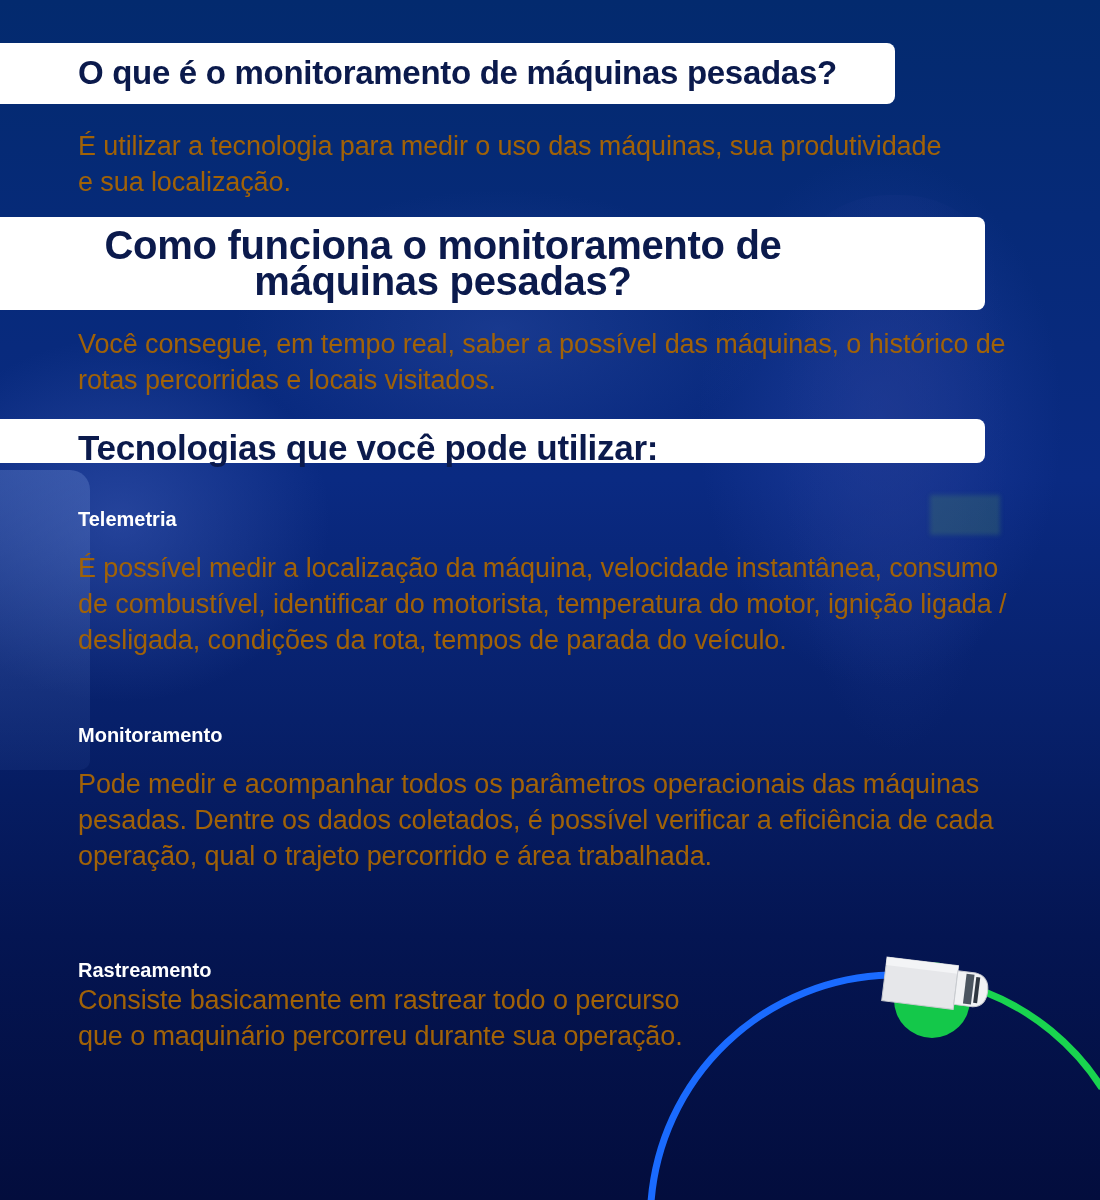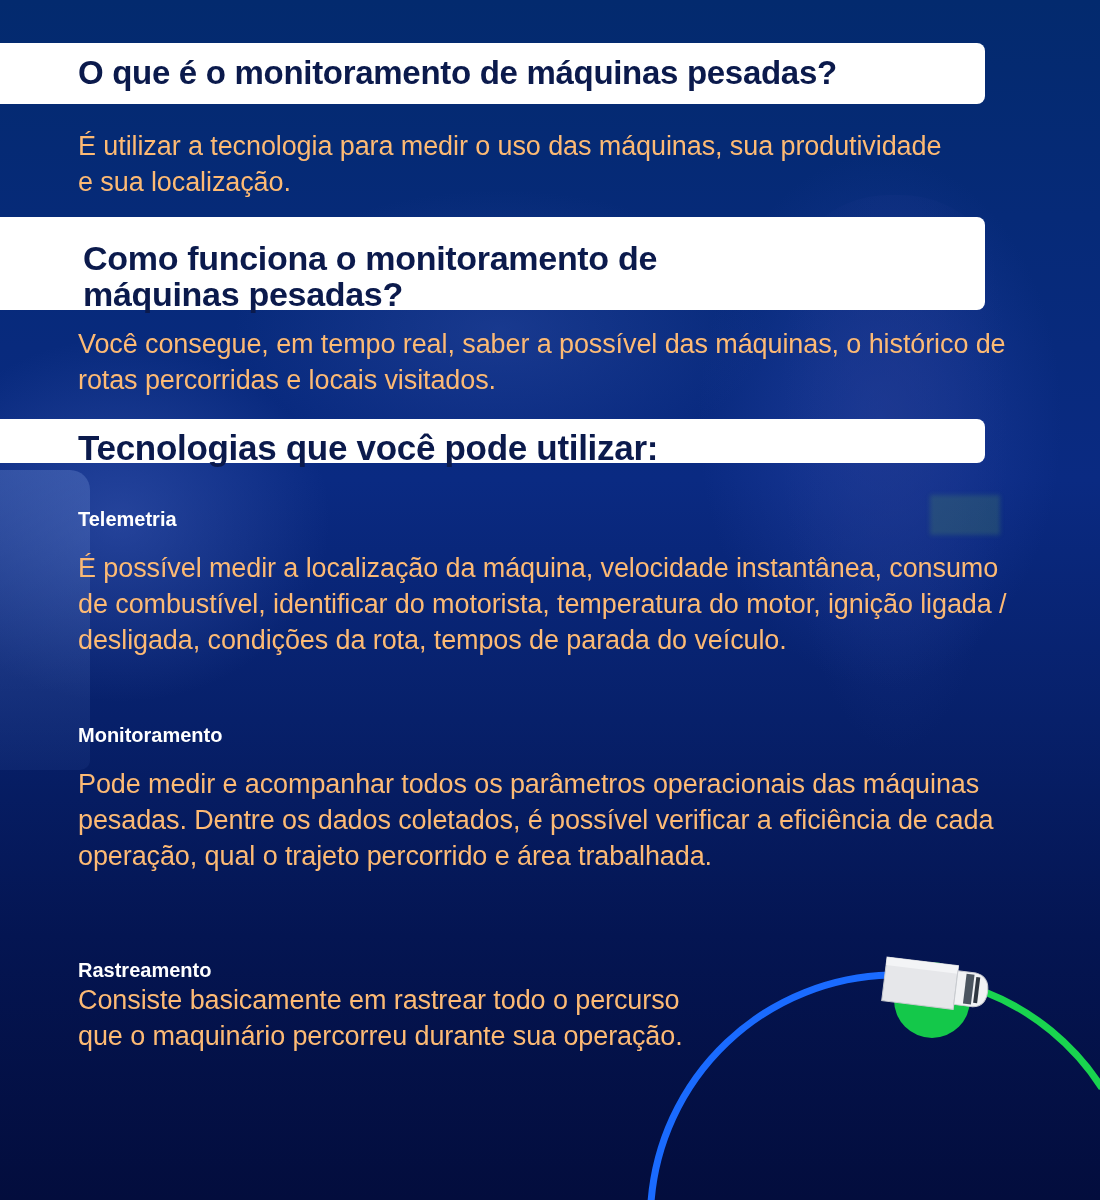--- a/index.html
+++ b/index.html
@@ -32,29 +32,29 @@
     border-radius: 0 20px 10px 0;
   }
   .box {
     position: absolute; left: 0; background: #ffffff; z-index: 2;
     border-radius: 0 8px 8px 0;
   }
   .box h2 {
     margin: 0; color: #0b1a4c; font-weight: 700;
     position: absolute; left: 78px;
   }
-  .box1 { top: 43px; width: 985px; height: 61px; }
+  .box1 { top: 43px; width: 895px; height: 61px; }
   .box1 h2 { top: 10px; font-size: 33px; letter-spacing: -0.3px; line-height: 40px; }
   .box2 { top: 217px; width: 985px; height: 93px; }
-  .box2 h2 { top: 23px; left: 83px; font-size: 34px; line-height: 36px; width: 720px; letter-spacing: -0.3px; }
+  .box2 h2 { top: 10px; left: 83px; font-size: 40px; line-height: 36px; width: 720px; letter-spacing: -0.3px; text-align: center; }
   .box3 { top: 419px; width: 985px; height: 44px; }
   .box3 h2 { top: 8px; font-size: 35px; line-height: 42px; letter-spacing: -0.3px; }
 
   .para {
-    position: absolute; left: 78px; z-index: 2; color: #fdba74;
+    position: absolute; left: 78px; z-index: 2; color: #a16207;
     font-size: 27px; line-height: 36px; margin: 0; letter-spacing: -0.1px;
   }
   .p1 { top: 128px; width: 880px; }
   .p2 { top: 326px; width: 960px; }
   .sub {
     position: absolute; left: 78px; z-index: 2; color: #ffffff;
     font-size: 20px; font-weight: 700; margin: 0; line-height: 32px;
   }
   .s1 { top: 503px; }
   .p3 { top: 550px; width: 930px; }

